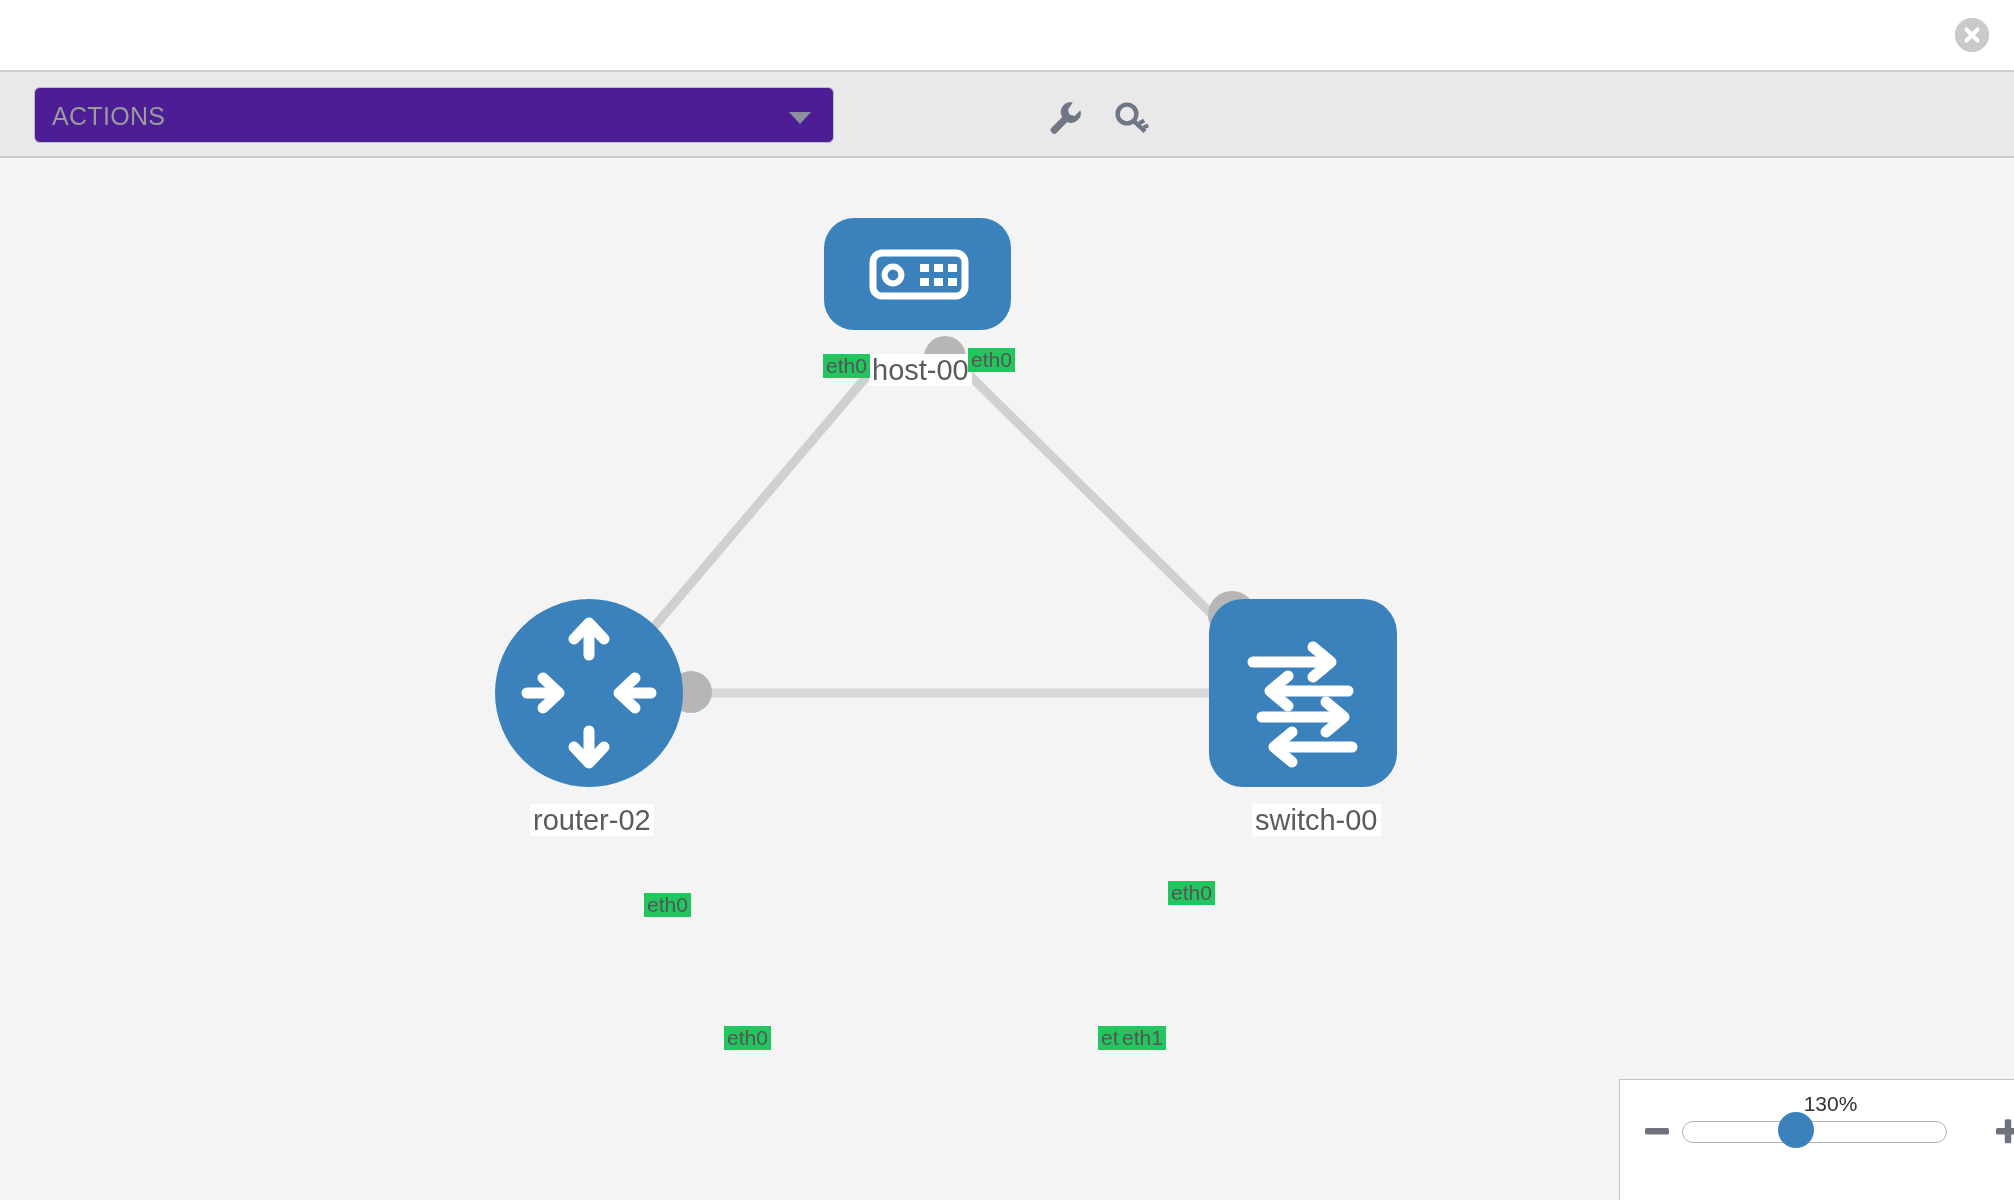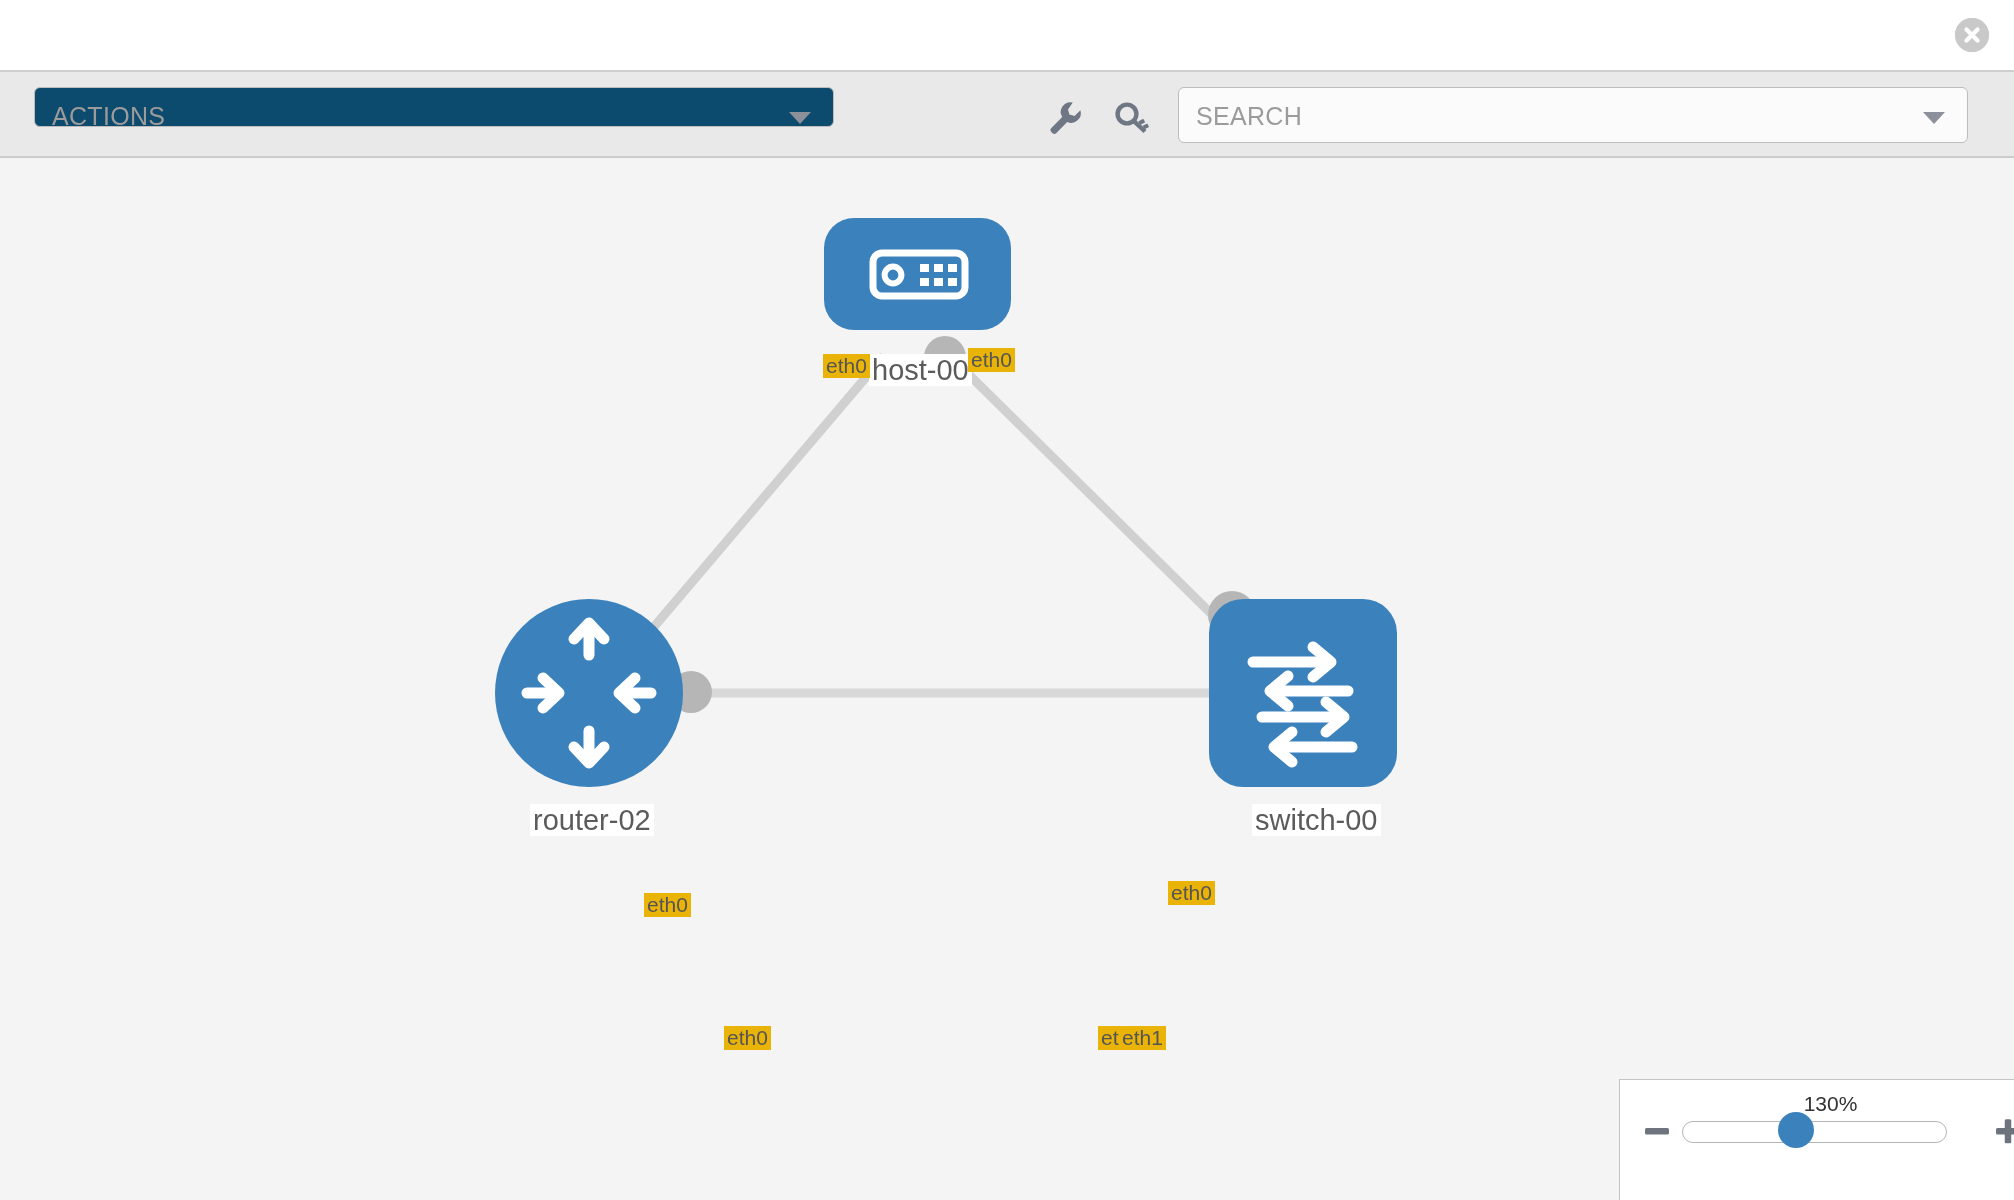--- a/index.html
+++ b/index.html
@@ -55,22 +55,22 @@
     background: #e9e9e9;
     border-top: 2px solid #cfcfcf;
     border-bottom: 2px solid #cccccc;
     box-sizing: border-box;
   }
   .actions-select {
     position: absolute;
     left: 34px;
     top: 15px;
     width: 800px;
-    height: 40px;
-    background: #0c4a6e;
+    height: 56px;
+    background: #4c1d95;
     border: 1px solid #bdbdbd;
     border-radius: 6px;
     box-sizing: border-box;
     cursor: pointer;
     text-align: center;
   }
   .actions-select .label {
     position: absolute;
     left: 17px;
     top: 14px;
@@ -139,21 +139,21 @@
     position: absolute;
     background: #ffffff;
     color: #5b5b5b;
     font-size: 29px;
     white-space: nowrap;
     padding: 1px 3px;
     line-height: 1.05;
   }
   .edge-label {
     position: absolute;
-    background: #eab308;
+    background: #22c55e;
     color: #555555;
     font-size: 21px;
     white-space: nowrap;
     padding: 1px 3px;
     line-height: 1.05;
   }
 
   
   .zoom-panel {
     position: absolute;
@@ -235,24 +235,20 @@
 
   <div class="tool-icon key">
     <svg width="44" height="44" viewBox="0 0 44 44">
       <circle cx="17" cy="20" r="9.4" fill="none" stroke="#707784" stroke-width="4.4"></circle>
       <path d="M23.4 26.6 L35 37.5" stroke="#707784" stroke-width="4.4" stroke-linecap="butt"></path>
       <path d="M29.2 29.2 L34.2 26.4" stroke="#707784" stroke-width="4" stroke-linecap="butt"></path>
       <path d="M33.6 33.6 L38.2 31.2" stroke="#707784" stroke-width="4" stroke-linecap="butt"></path>
     </svg>
   </div>
 
-  <div class="search-field">
-    <span class="placeholder">SEARCH</span>
-    <span class="caret"></span>
-  </div>
 </div>
 
 <div class="canvas">
 
   <svg class="topology-svg" viewBox="0 0 2014 1042">
 
     <g>
 
       <line x1="884" y1="198" x2="636" y2="490" stroke="#d0d0d0" stroke-width="9"></line>
 

